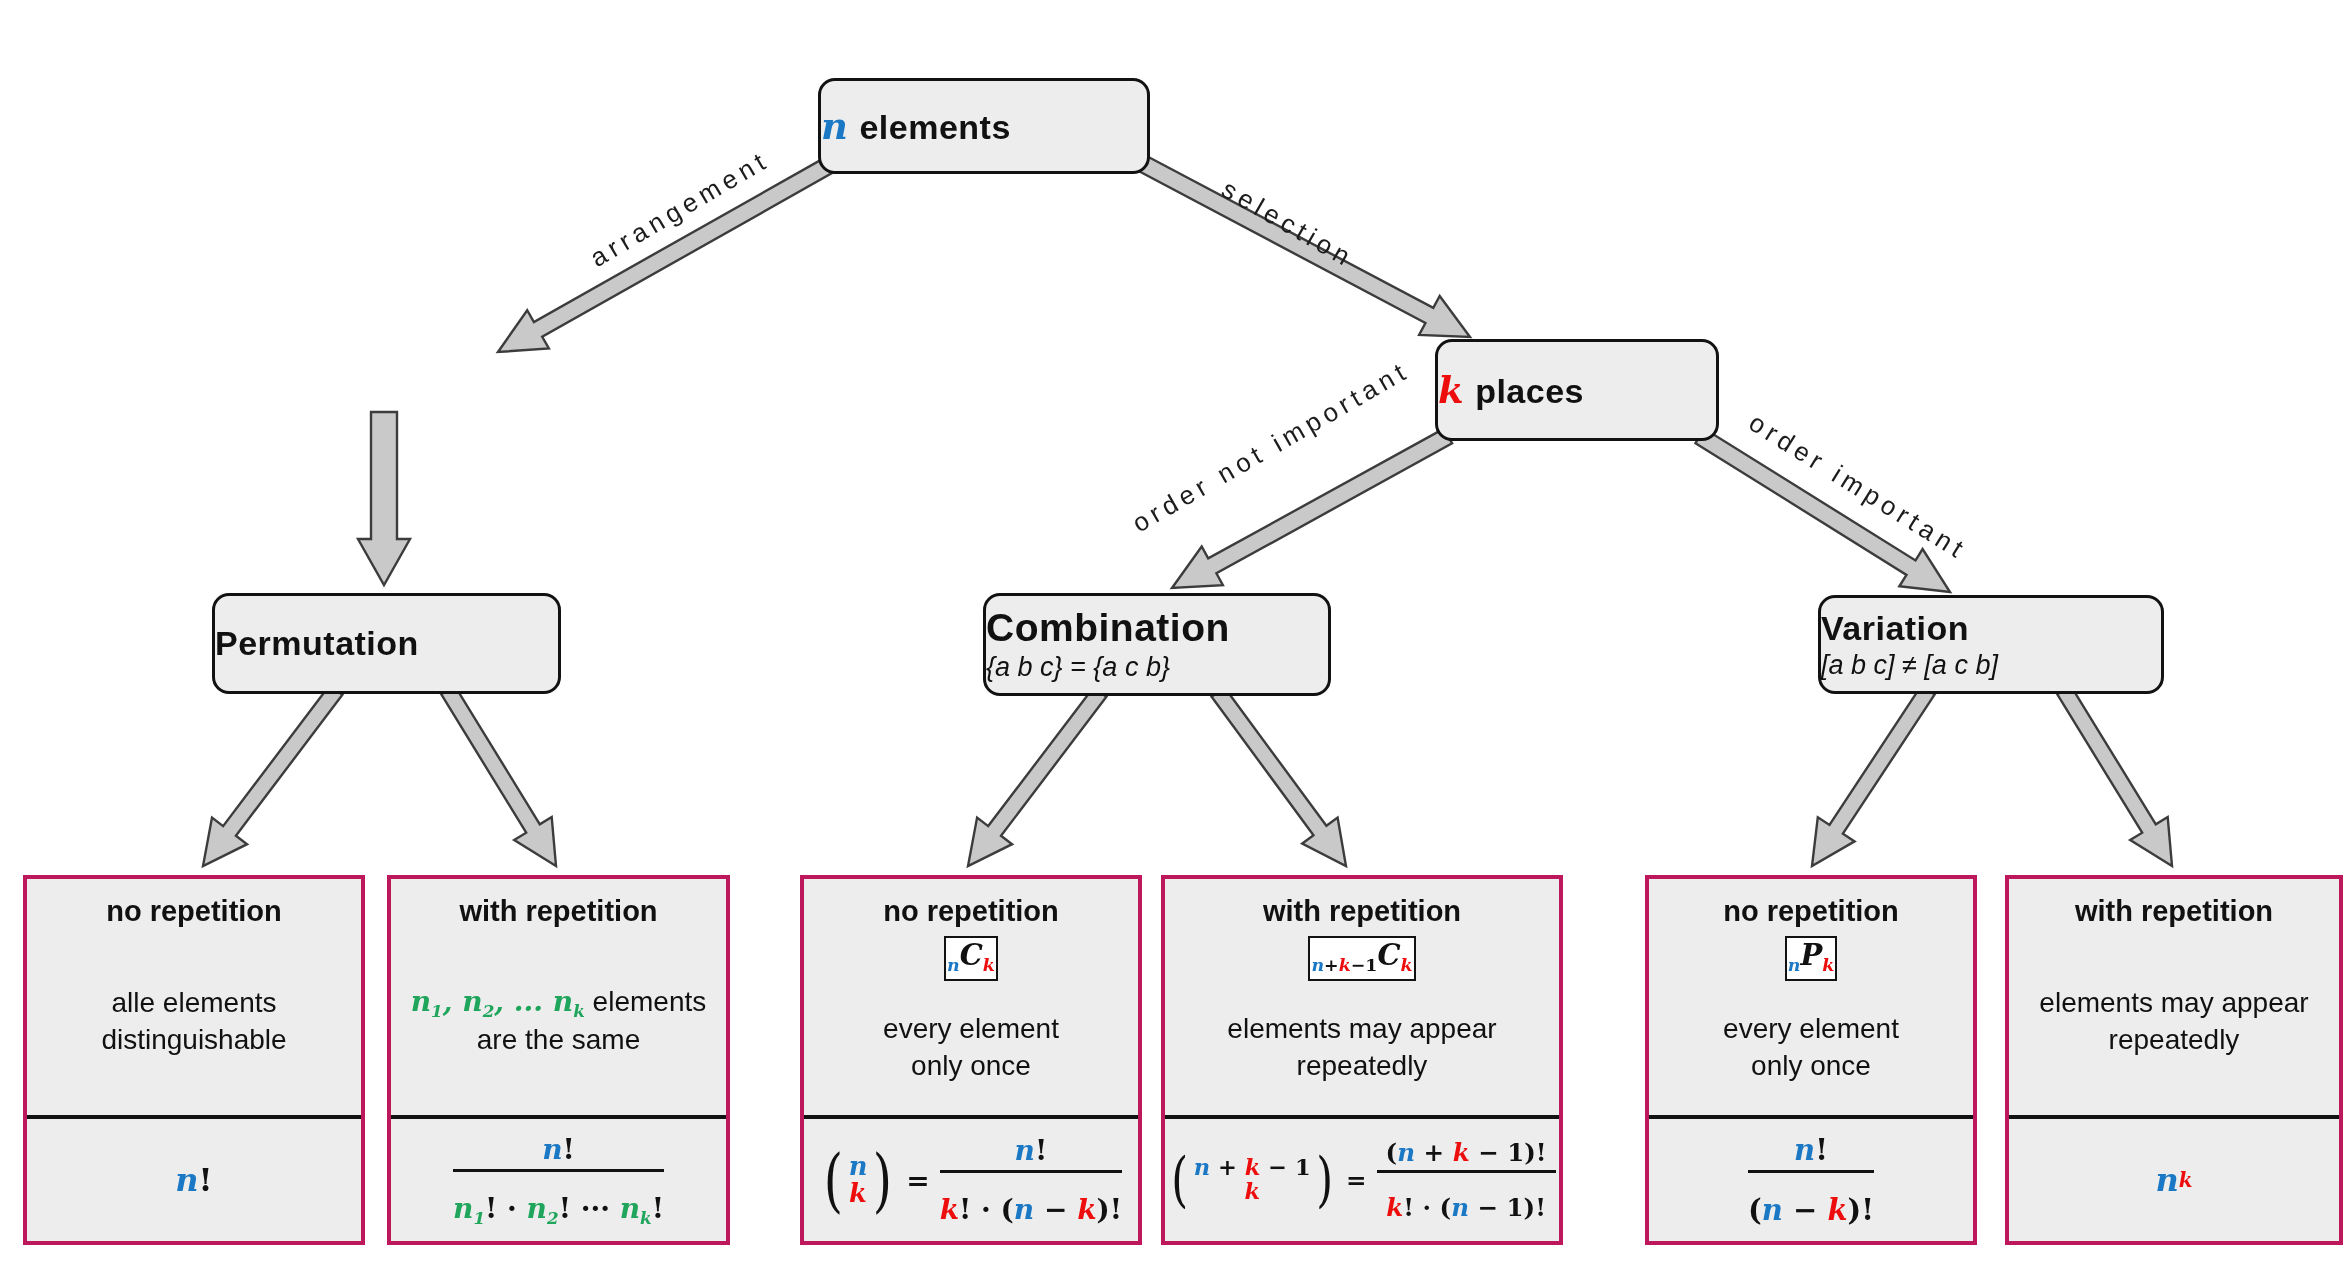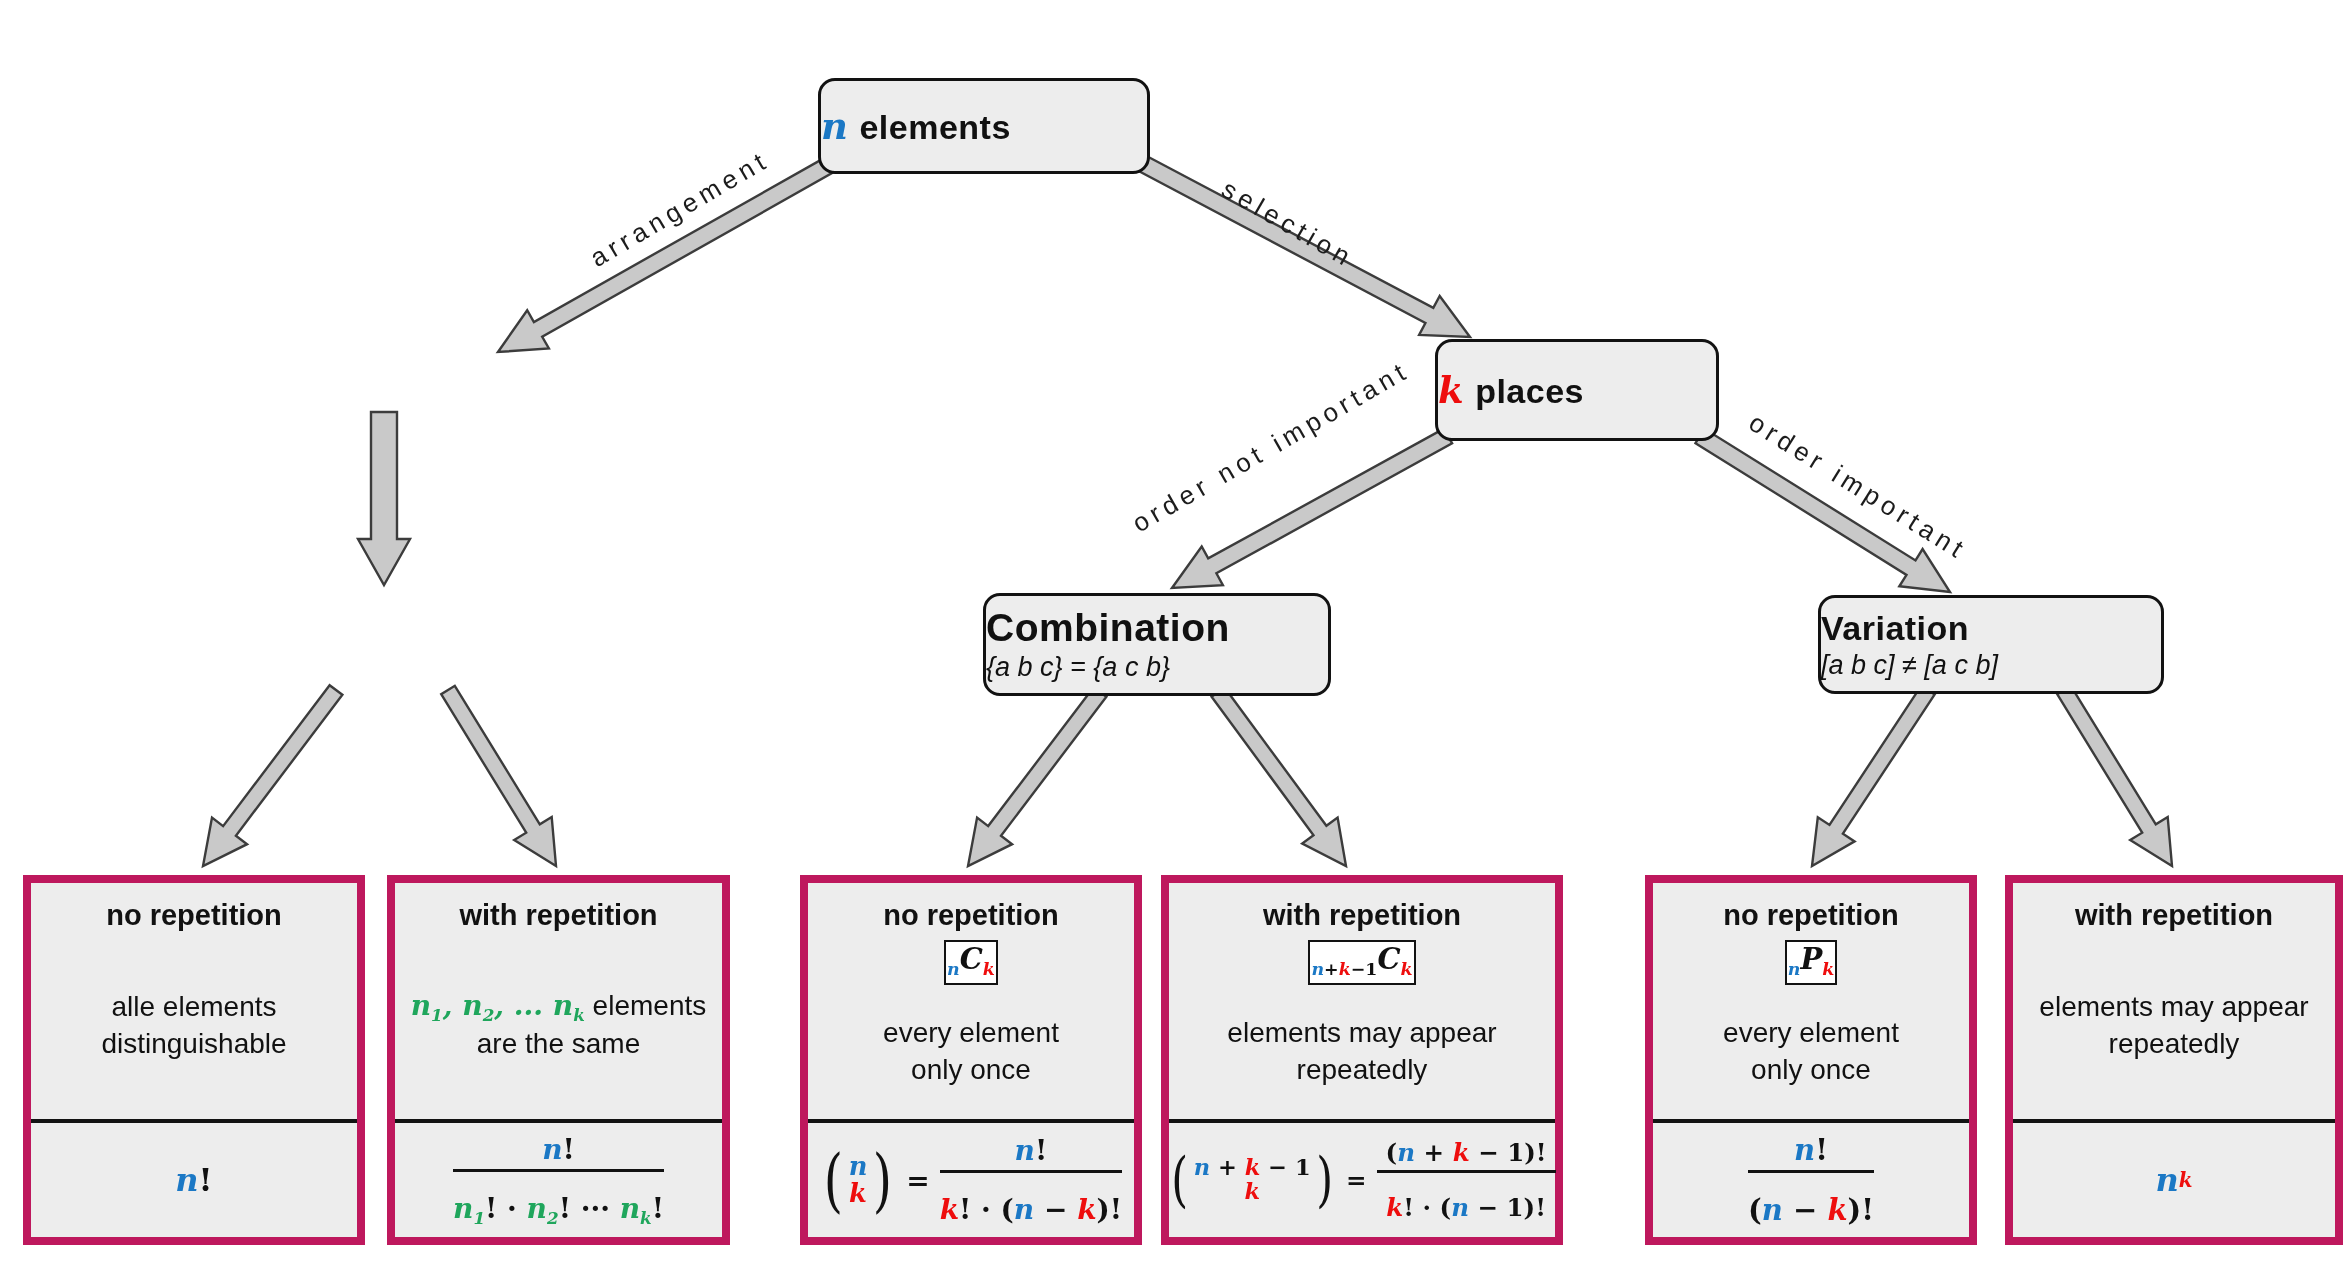--- a/index.html
+++ b/index.html
@@ -16,21 +16,21 @@
         display:flex;flex-direction:column;align-items:flex-start;justify-content:center;text-align:center;}
   .node-line{font-weight:700;font-size:34px;letter-spacing:.5px;white-space:nowrap;}
   .node-math{font-family:"DejaVu Serif","DejaVu Sans",serif;font-style:italic;font-weight:700;font-size:37px;margin-right:11px;}
   .node-sub{font-family:Liberation Sans, sans-serif;font-style:italic;font-size:27px;margin-top:2px;white-space:nowrap;}
 
   
   .edge-label{position:absolute;transform:translate(-50%,-50%);white-space:nowrap;
               font-size:26px;letter-spacing:5px;color:#1c1c1c;}
 
   
-  .leaf{position:absolute;top:875px;height:370px;background:var(--box-fill);border:8px solid #be185d;
+  .leaf{position:absolute;top:875px;height:370px;background:var(--box-fill);border:4px solid #be185d;
         box-sizing:border-box;display:flex;flex-direction:column;}
   .leaf-top{height:236px;display:flex;flex-direction:column;align-items:center;padding-top:16px;box-sizing:border-box;}
   .leaf-bottom{flex:1;border-top:4px solid #121212;display:flex;align-items:center;justify-content:center;}
   .leaf-h{font-weight:700;font-size:29px;}
   .badge{display:inline-block;background:#fff;border:2.5px solid #121212;margin-top:8px;padding:3px 1px 5px;
          font-family:"DejaVu Serif","DejaVu Sans",serif;font-weight:700;font-size:29px;line-height:1;}
   .desc{flex:1;display:flex;flex-direction:column;justify-content:center;text-align:center;
         font-size:28px;line-height:1.32;}
 
   
@@ -103,20 +103,23 @@
 
   <div class="node" id="node-root">
     <div class="node-line"><span class="node-math c-b">n</span><span>elements</span></div>
   </div>
 
 
   <div class="node" id="node-kplaces">
     <div class="node-line"><span class="node-math c-r">k</span><span>places</span></div>
   </div>
 
+  <div class="node" id="node-perm">
+    <div class="node-line">Permutation</div>
+  </div>
 
   <div class="node" id="node-comb">
     <div class="node-line" style="font-size:39px">Combination</div>
     <div class="node-sub">{a b c} = {a c b}</div>
   </div>
 
   <div class="node" id="node-var">
     <div class="node-line" style="font-size:34px">Variation</div>
     <div class="node-sub">[a b c] ≠ [a c b]</div>
   </div>

